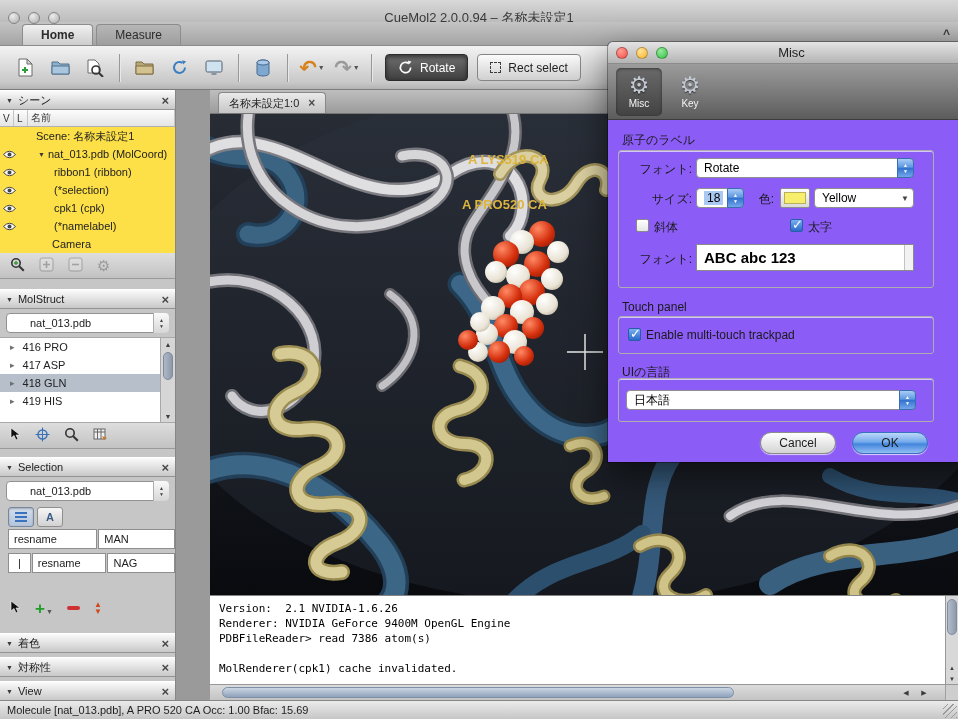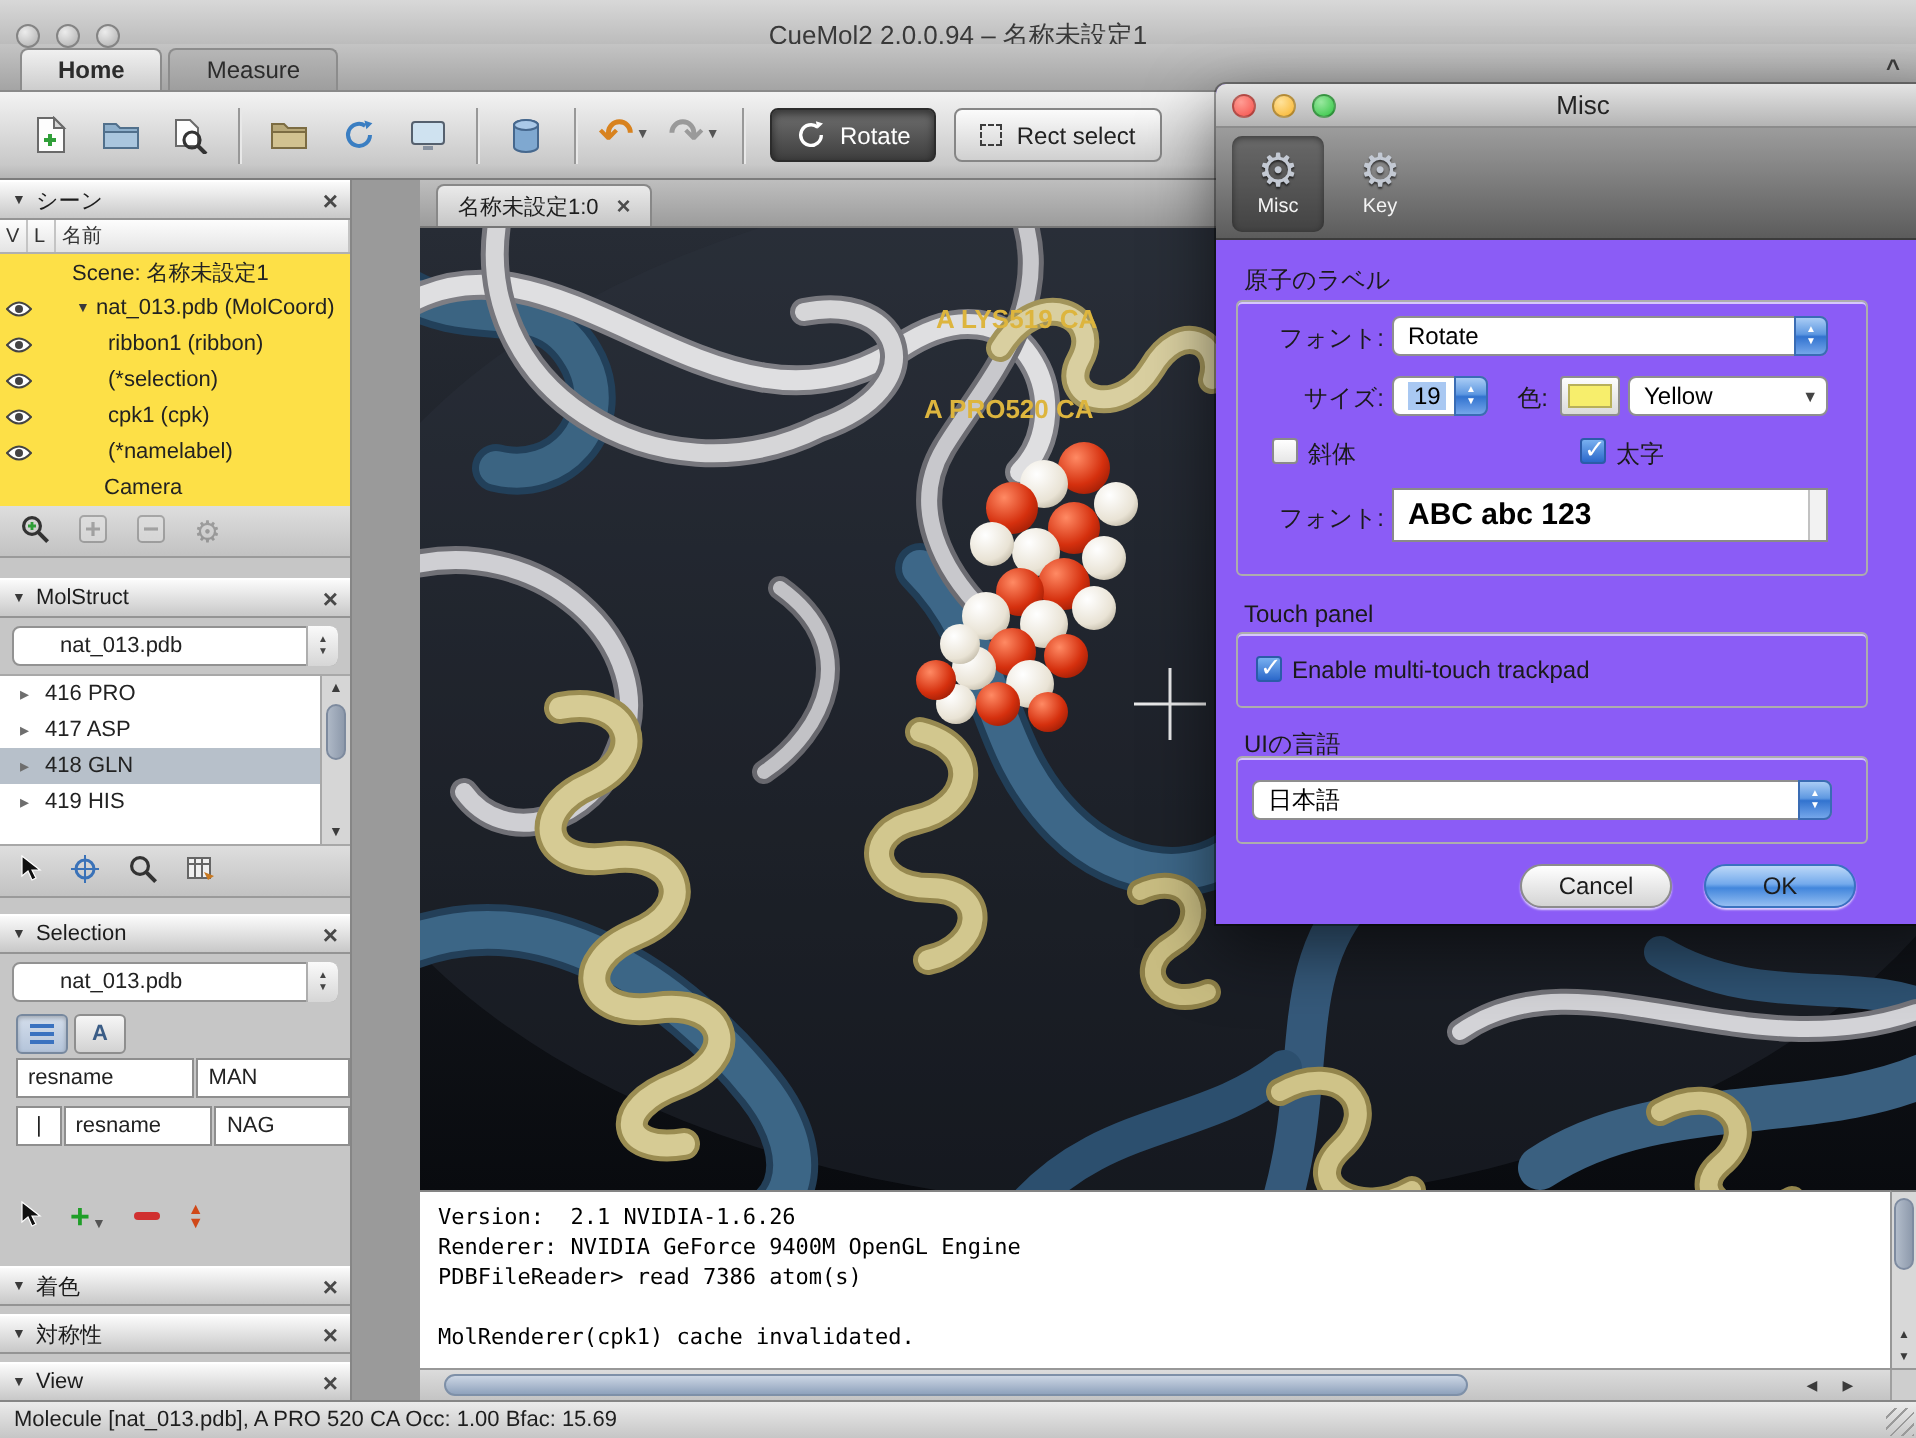--- a/index.html
+++ b/index.html
@@ -21,21 +21,21 @@
   .i-caret::before{content:"^";}
   .i-plus::before{content:"+";}
 
   
   #titlebar{left:0;top:0;width:958px;height:37px;background:linear-gradient(#d8d8d8,#aaaaaa);border-bottom:1px solid #6e6e6e;display:flex;align-items:center;}
   .lights{display:flex;gap:8px;margin-left:8px;z-index:2;}
   .light{width:12px;height:12px;border-radius:50%;background:radial-gradient(circle at 35% 30%,#ececec,#adadad);border:1px solid #848484;}
   #titlebar .wtitle{position:absolute;left:0;right:0;text-align:center;font-size:13px;color:#393939;}
 
   
-  #tabrow{left:0;top:22px;width:958px;height:24px;background:linear-gradient(#c4c4c4,#a4a4a4);border-bottom:1px solid #8a8a8a;display:flex;align-items:flex-end;padding-left:10px;}
+  #tabrow{left:0;top:22px;width:958px;height:24px;background:linear-gradient(#c4c4c4,#a4a4a4);border-bottom:1px solid #8a8a8a;display:flex;align-items:flex-end;padding-left:22px;}
   .rtab{height:21px;padding:0 18px;display:flex;align-items:center;font-size:12px;color:#2c2c2c;border:1px solid #8c8c8c;border-bottom:none;border-radius:4px 4px 0 0;background:linear-gradient(#b6b6b6,#9e9e9e);margin-right:3px;}
   .rtab.active{background:linear-gradient(#f0f0f0,#cdcdcd);font-weight:bold;}
   #ribbon-collapse{margin-left:auto;margin-right:8px;align-self:center;color:#3c3c3c;font-weight:bold;font-size:12px;}
 
   
   #toolbar{left:0;top:46px;width:958px;height:44px;background:linear-gradient(#f3f3f3,#c8c8c8 85%,#b4b4b4);border-bottom:1px solid #7c7c7c;display:flex;align-items:center;gap:5px;padding:0 10px;}
   .tbtn{width:30px;height:32px;display:flex;align-items:center;justify-content:center;border-radius:4px;}
   .tsep{width:1px;height:28px;background:#989898;margin:0 4px;box-shadow:1px 0 0 #e8e8e8;}
   .undo-glyph{font-size:21px;line-height:1;color:#d8821e;font-weight:bold;}
   .redo-glyph{font-size:21px;line-height:1;color:#9a9a9a;font-weight:bold;}
@@ -585,21 +585,21 @@
     <div class="gbox" style="left:10px;top:30px;width:316px;height:138px;"></div>
 
     <span class="flabel" style="top:41px;">フォント:</span>
     <div class="mpopup" style="left:88px;top:38px;width:218px;">
       <span>Rotate</span>
       <span class="bstep"></span>
     </div>
 
     <span class="flabel" style="top:71px;">サイズ:</span>
     <div class="mpopup" style="left:88px;top:68px;width:48px;">
-      <span style="background:#a9c8f2;padding:0 3px;">19</span>
+      <span style="background:#a9c8f2;padding:0 3px;">18</span>
       <span class="bstep"></span>
     </div>
     <span class="flabel" style="left:134px;width:32px;top:71px;">色:</span>
     <div class="swatch-well" style="left:172px;top:68px;">
       <div class="swatch-inner" style="background-color: rgb(247, 238, 108);"></div>
     </div>
     <div class="mpopup" style="left:206px;top:68px;width:100px;padding-right:16px;">
       <span>Yellow</span>
       <span class="combo-arrow i-dn"></span>
     </div>

